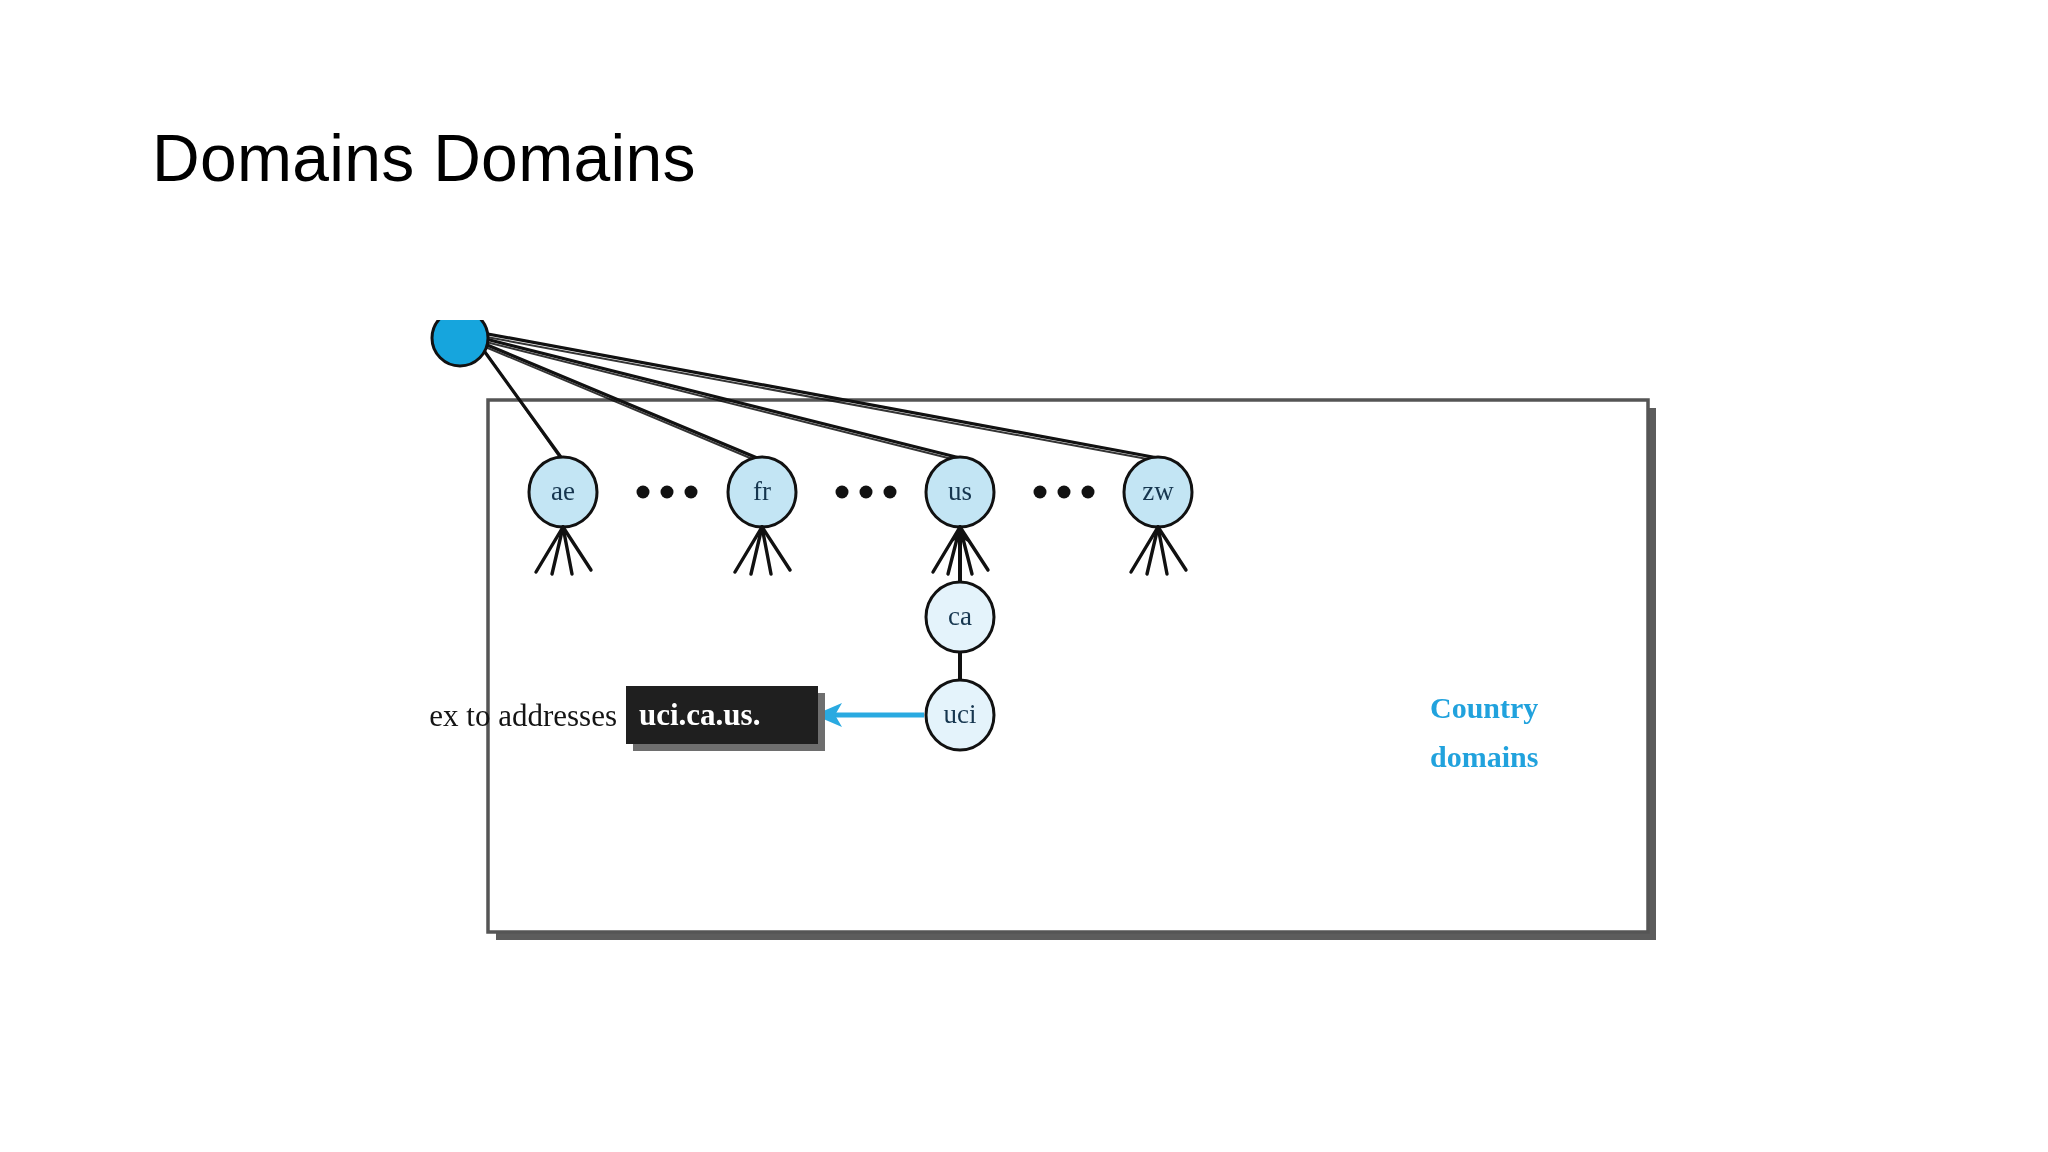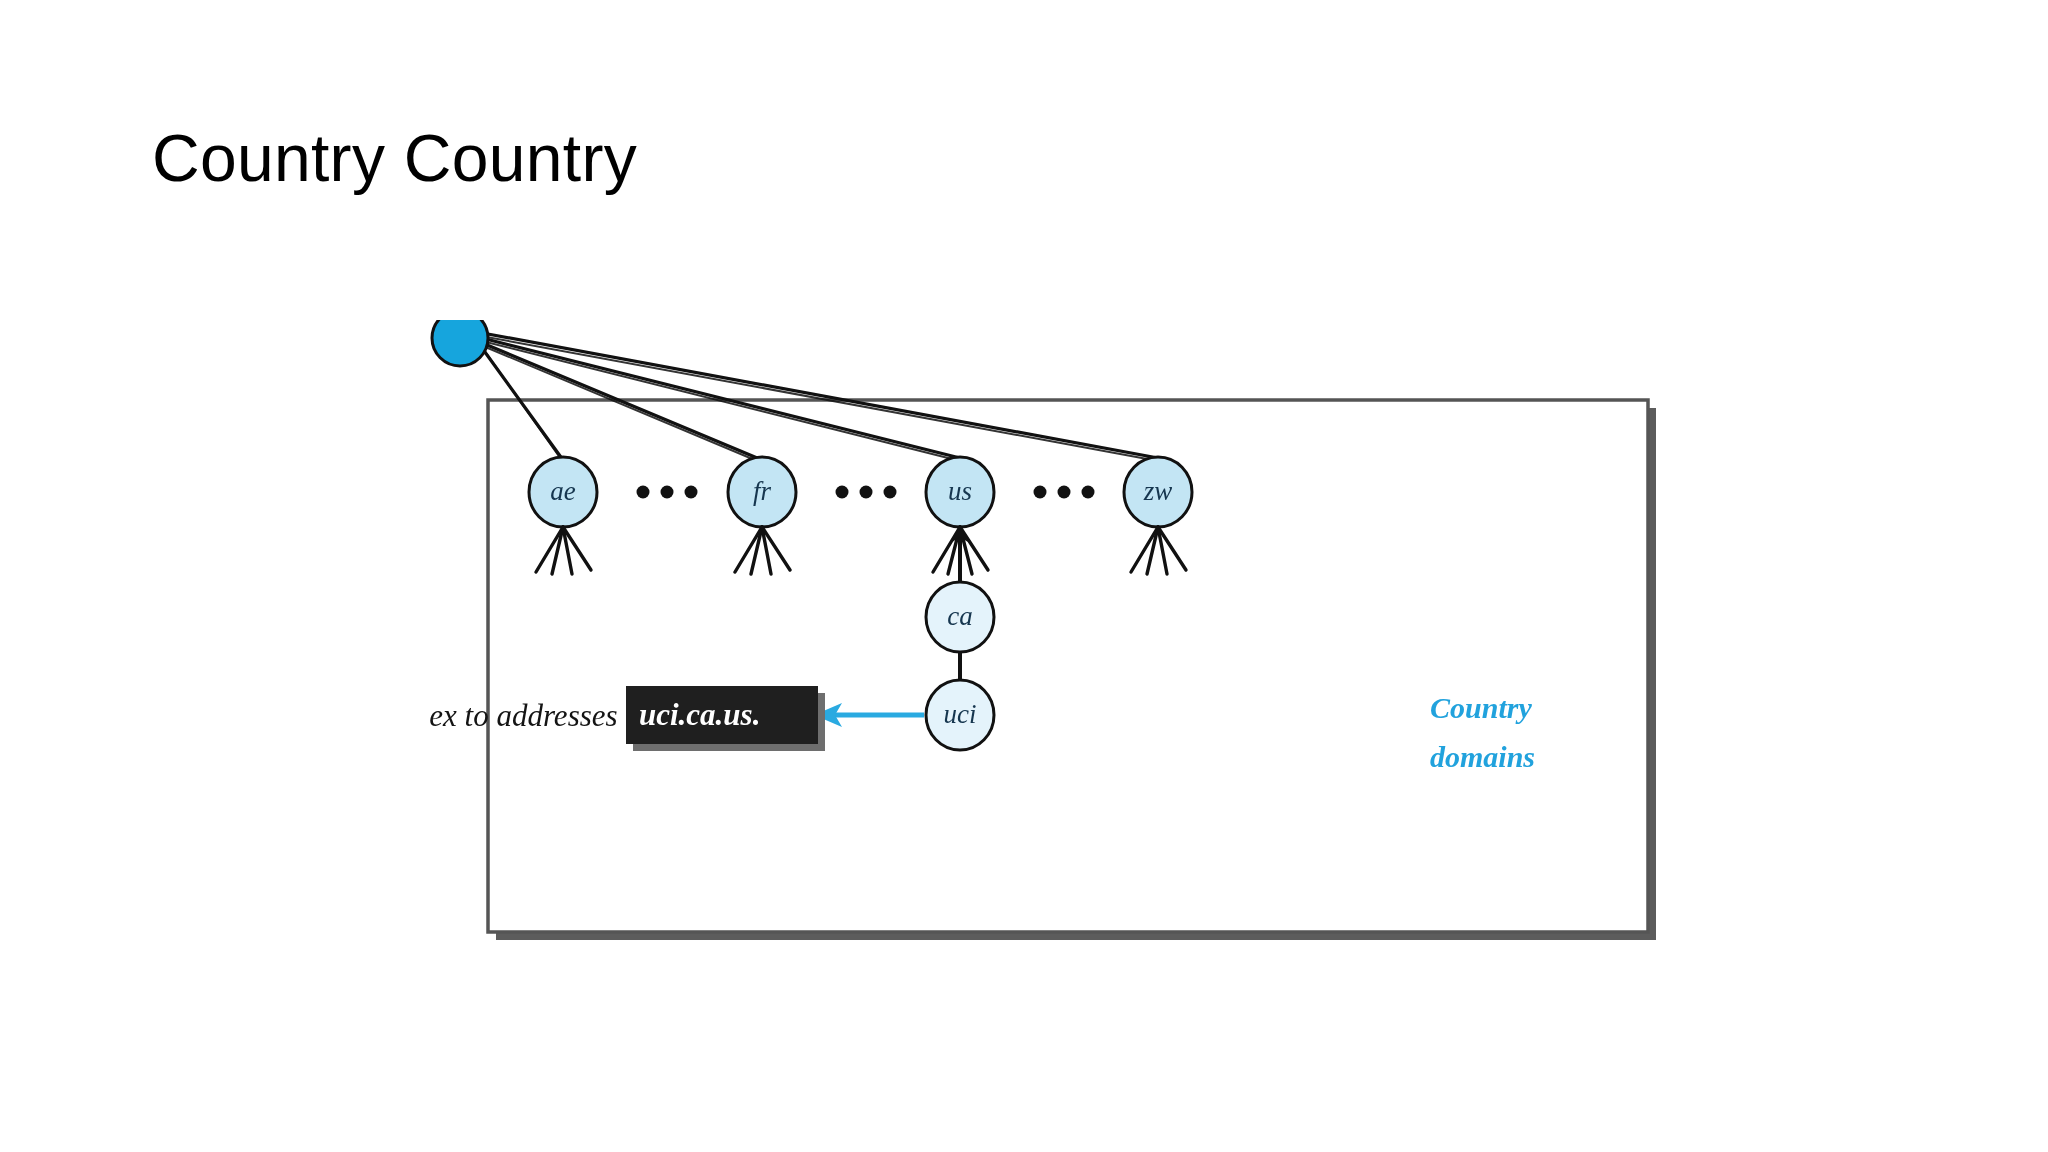--- a/index.html
+++ b/index.html
@@ -29,21 +29,20 @@
     white-space: nowrap;
   }
 
   
   #dns-figure {
     position: absolute;
     left: 430px;
     top: 320px;
     width: 1260px;
     height: 650px;
-    font-style: italic;
   }
   #dns-figure svg {
     display: block;
   }
   .node-label {
     font-family: "Liberation Serif", serif;
     fill: #16364f;
     font-size: 27px;
     text-anchor: middle;
     dominant-baseline: middle;
@@ -68,21 +67,21 @@
     font-family: "Liberation Serif", serif;
     font-weight: bold;
     font-size: 30px;
     fill: #21a2dd;
   }
   .ellipsis-dot { fill: #111111; }
 </style>
 </head>
 <body>
 
-<div id="slide-title">Country Country</div>
+<div id="slide-title">Domains Domains</div>
 
 <div id="dns-figure">
   <svg width="1260" height="650" viewBox="0 0 1260 650" xmlns="http://www.w3.org/2000/svg">
 
     <rect x="66" y="88" width="1160" height="532" fill="#5c5c5c"></rect>
 
     <rect x="58" y="80" width="1160" height="532" fill="#ffffff" stroke="#555555" stroke-width="3.5"></rect>
 
     <g stroke="#111111" fill="none" stroke-width="3.2" stroke-linecap="round">
       <path d="M 52 28 L 133 140"></path>

